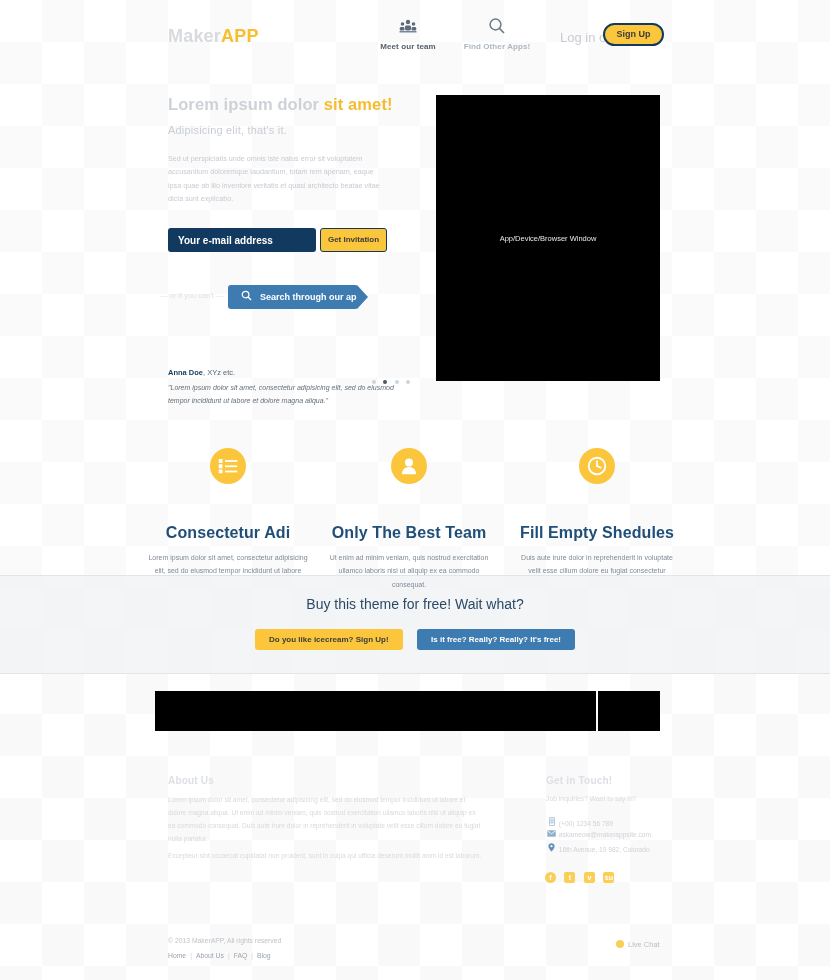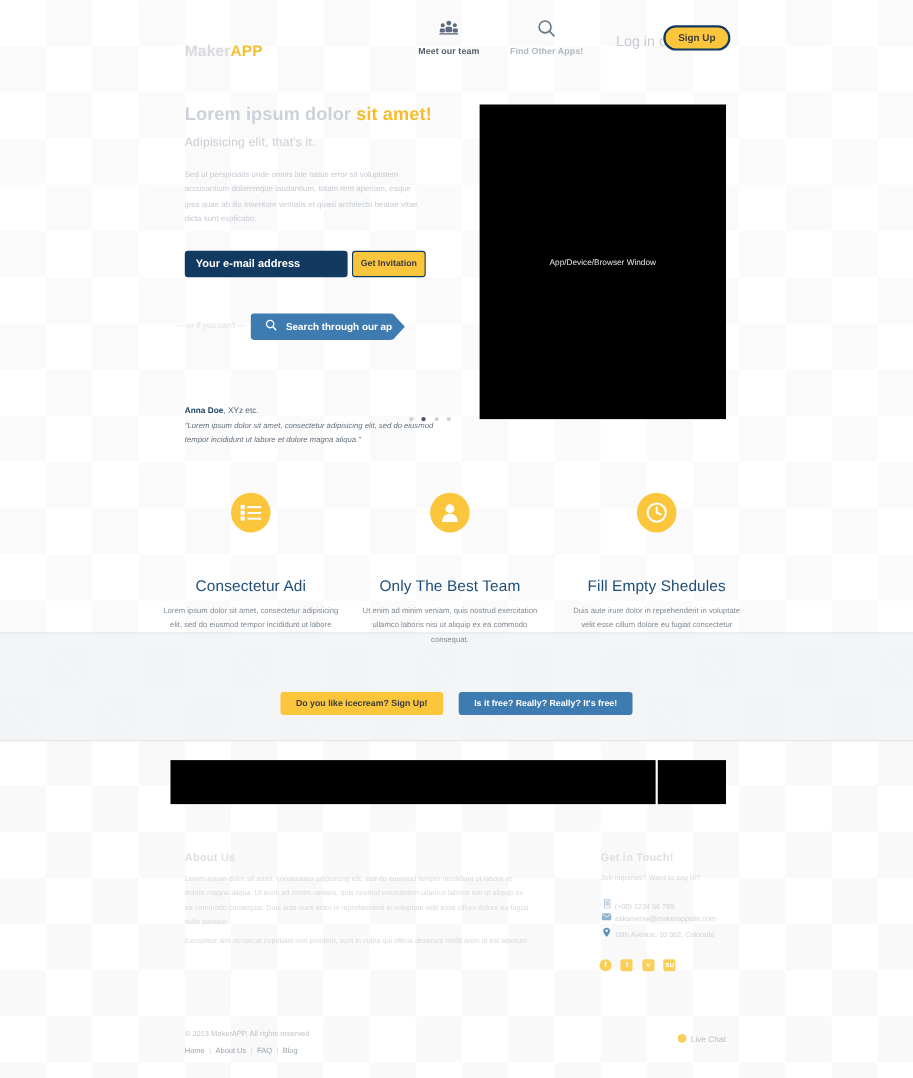--- a/index.html
+++ b/index.html
@@ -33,23 +33,22 @@
   .band-cta    { position:absolute; left:0; top:575px; width:830px; height:99px;  background:rgba(243,245,247,0.97); border-top:1px solid rgba(223,227,231,0.9); border-bottom:1px solid rgba(223,227,231,0.9); }
   .band-foot   { position:absolute; left:0; top:674px; width:830px; height:306px; background:rgba(255,255,255,0.78); }
 
   .content { position:absolute; left:0; top:0; width:830px; height:980px; }
 
   
   .header { position:absolute; left:0; top:0; width:830px; height:62px; }
 
   .logo {
     position:absolute; left:168px; top:26px;
-    font-size:14px; font-weight:bold; letter-spacing:0.2px;
+    font-size:18px; font-weight:bold; letter-spacing:0.2px;
     white-space:nowrap;
-    margin-top:12px;
   }
   .logo .maker { color:#d8dadd; }
   .logo .app   { color:#f7bf2e; }
 
   .nav-item {
     position:absolute; text-align:center; width:110px;
   }
   .nav-item .nav-icon {
     display:block; height:22px; line-height:22px; margin-bottom:3px;
     color:#5c6b7d;
@@ -163,21 +162,21 @@
   .feature-3 { left:508px; top:448px; }
 
   .f-circle {
     width:36px; height:36px; border-radius:50%;
     background:#fbc63c; margin:0 auto 12px auto;
     position:relative;
   }
   .f-circle svg { position:absolute; left:50%; top:50%; transform:translate(-50%,-50%); }
 
   .f-title {
-    font-size:14px; font-weight:normal; color:#1f4e79;
+    font-size:16px; font-weight:bold; color:#1f4e79;
     margin-bottom:9px; letter-spacing:0.1px;margin-top:40px;
   }
   .f-text { font-size:7px; line-height:1.9; color:#808a95; padding:0 8px; }
 
   
   .cta-title {
     position:absolute; left:0; top:596px; width:830px;
     text-align:center; font-size:14px; color:#2c4a66;
   }
   .cta-buttons { position:absolute; left:0; top:629px; width:830px; text-align:center; }
@@ -377,20 +376,21 @@
         <svg width="20" height="20" viewBox="0 0 20 20">
           <circle cx="10" cy="10" r="8.3" fill="none" stroke="#ffffff" stroke-width="1.9"></circle>
           <line x1="10" y1="10" x2="10" y2="5.2" stroke="#ffffff" stroke-width="1.8" stroke-linecap="round"></line>
           <line x1="10" y1="10" x2="13.6" y2="11.6" stroke="#ffffff" stroke-width="1.8" stroke-linecap="round"></line>
         </svg>
       </div>
       <div class="f-title">Fill Empty Shedules</div>
       <div class="f-text">Duis aute irure dolor in reprehenderit in voluptate velit esse cillum dolore eu fugiat consectetur</div>
     </div>
 
+    <div class="cta-title">Buy this theme for free! Wait what?</div>
     <div class="cta-buttons">
       <span class="cta-btn cta-yellow">Do you like icecream? Sign Up!</span>
       <span class="cta-btn cta-blue">Is it free? Really? Really? It's free!</span>
     </div>
 
     <div class="black-block-1"></div>
     <div class="black-block-2"></div>
 
     <div class="about-title">About Us</div>
     <div class="about-p1">Lorem ipsum dolor sit amet, consectetur adipisicing elit, sed do eiusmod tempor incididunt ut labore et dolore magna aliqua. Ut enim ad minim veniam, quis nostrud exercitation ullamco laboris nisi ut aliquip ex ea commodo consequat. Duis aute irure dolor in reprehenderit in voluptate velit esse cillum dolore eu fugiat nulla pariatur.</div>

